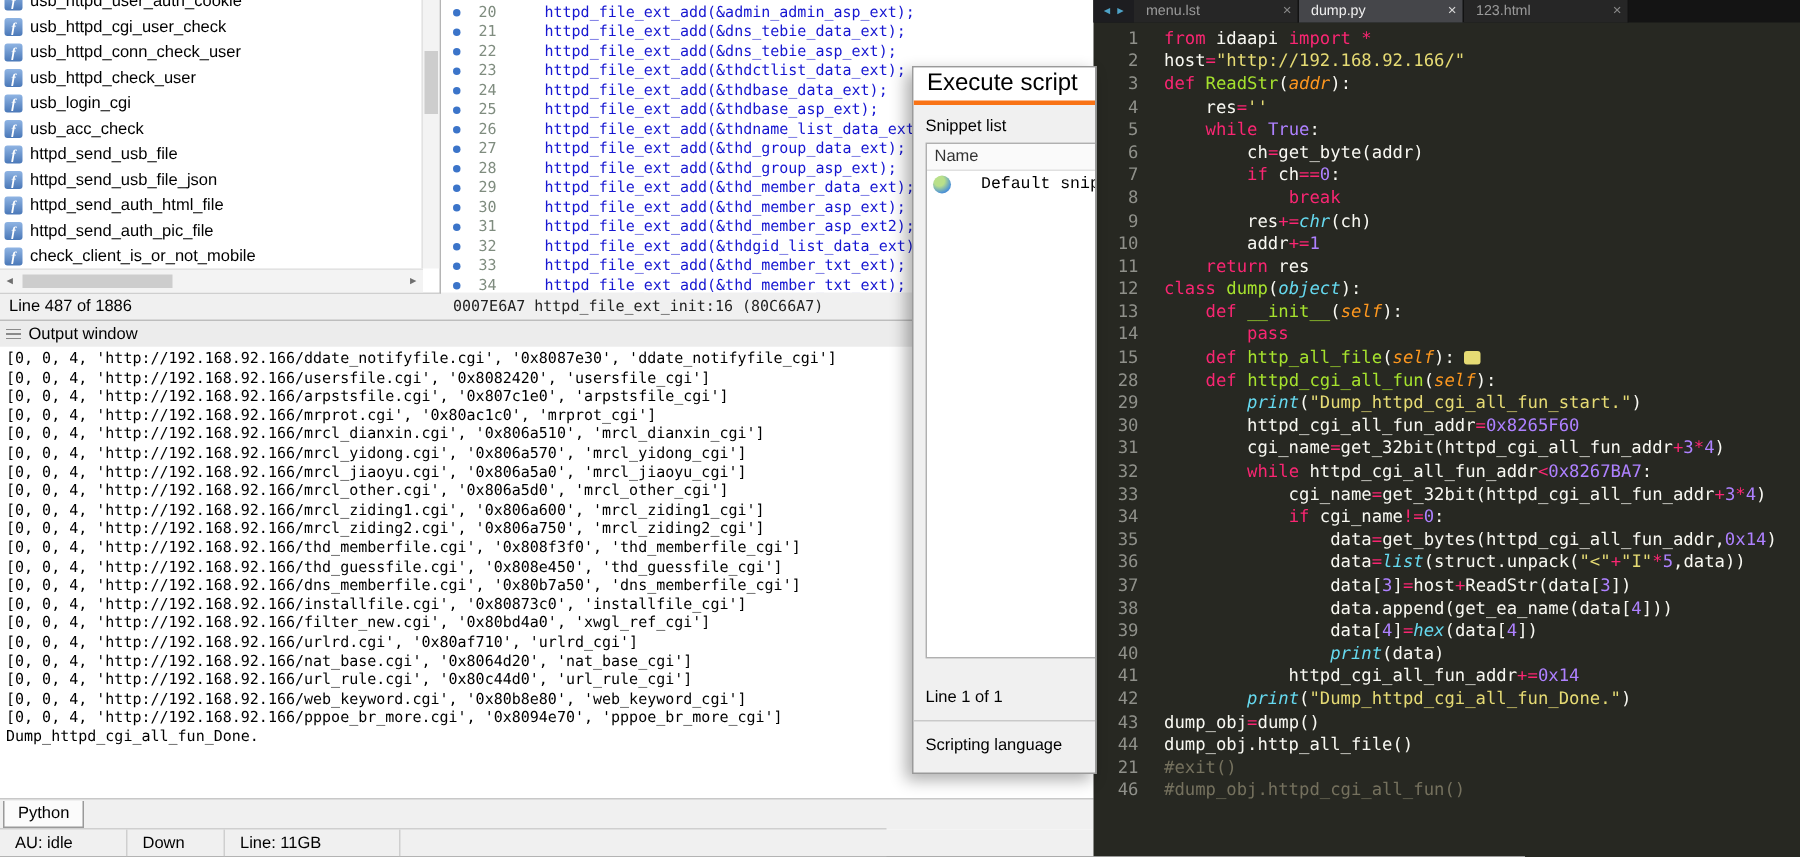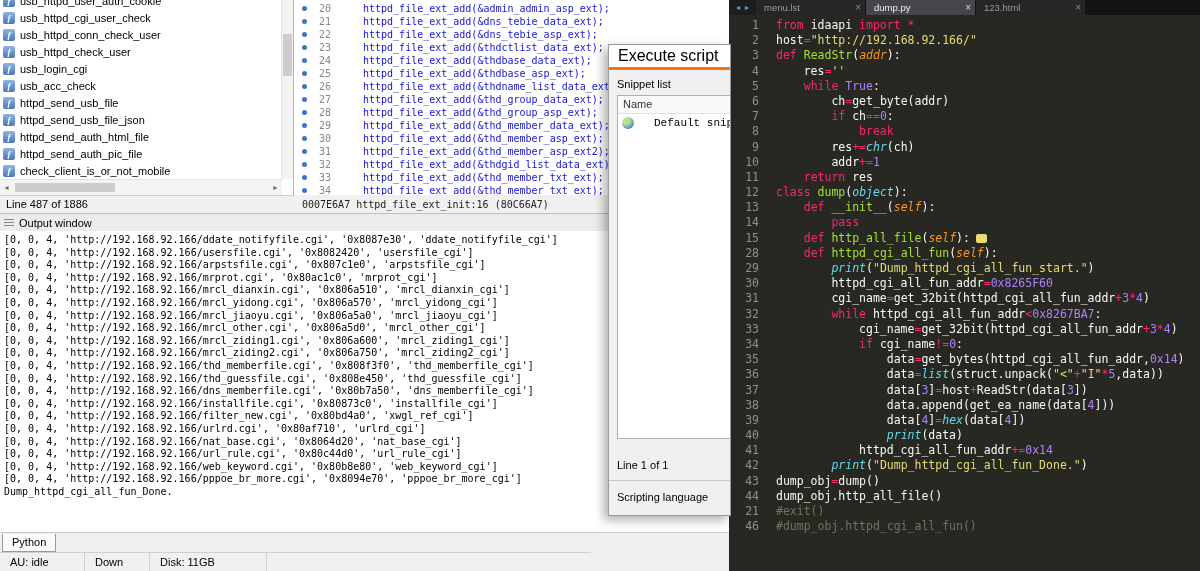--- a/index.html
+++ b/index.html
@@ -266,21 +266,21 @@
           <div class="out-line">Dump_httpd_cgi_all_fun_Done.</div>
         </div>
       <div id="output-tabs">
         <div class="out-tab">Python</div>
       </div>
     </div>
 
     <div id="statusbar">
       <span class="sb-cell">AU: idle</span>
       <span class="sb-cell">Down</span>
-      <span class="sb-cell">Disk: 11GB</span>
+      <span class="sb-cell">Line: 11GB</span>
     </div>
 
     <div id="dialog">
       <div class="dlg-title">Execute script</div>
       <div class="dlg-group-label">Snippet list</div>
       <div class="dlg-listbox">
         <div class="dlg-col-hdr">Name</div>
         <div class="dlg-row">
           <span class="snip-icon"></span>
           <span>Default snippet *</span>

